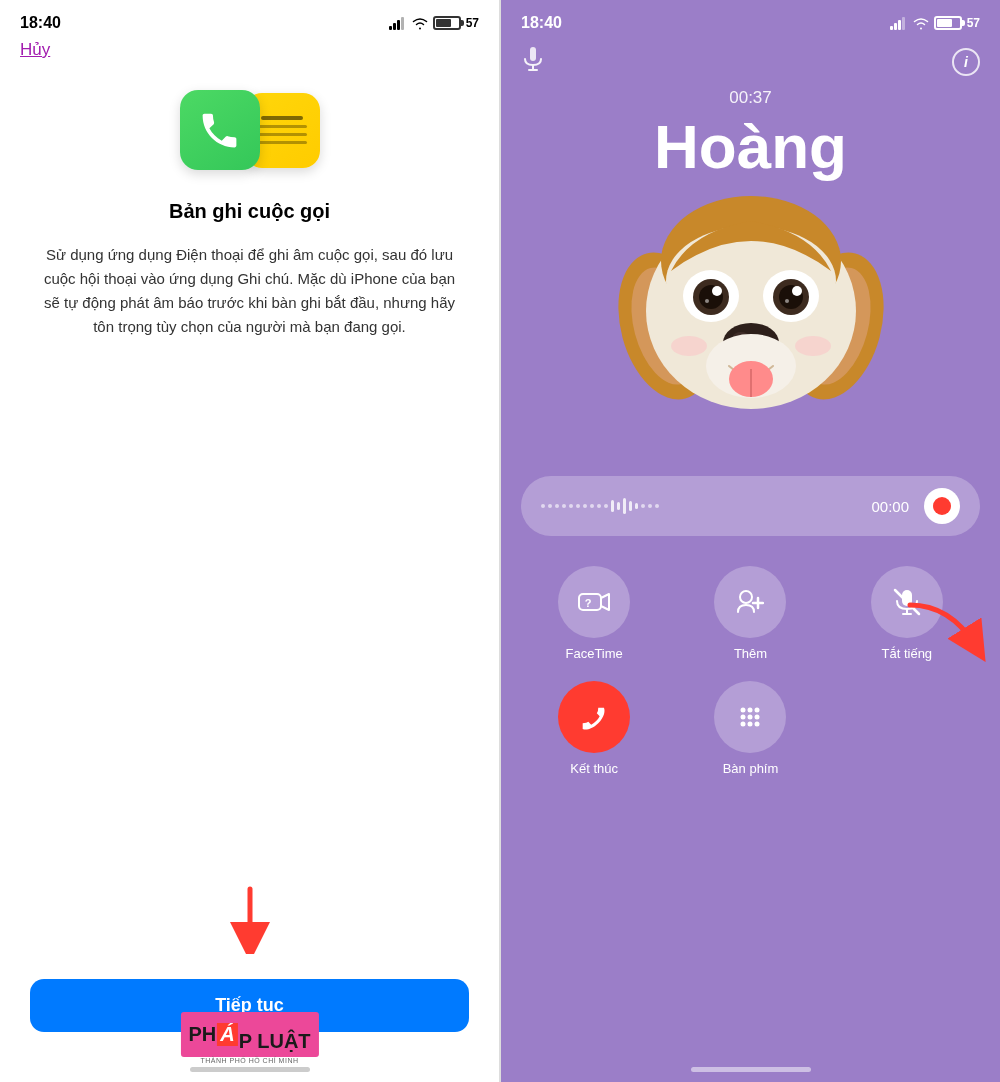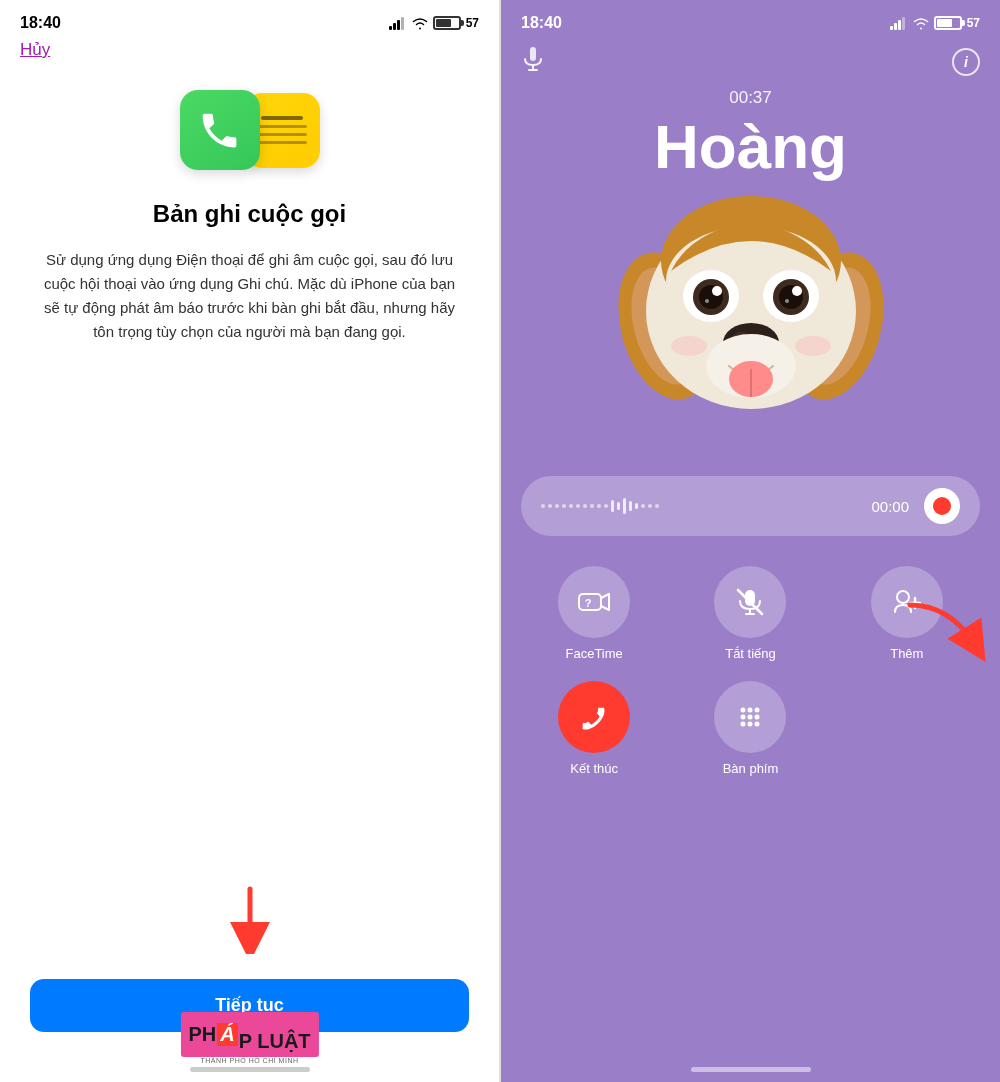--- a/index.html
+++ b/index.html
@@ -133,21 +133,21 @@
       height: 3px;
       background: rgba(0,0,0,0.3);
       border-radius: 2px;
     }
     .notes-line:first-child {
       background: rgba(0,0,0,0.5);
       width: 70%;
     }
 
     .left-title {
-      font-size: 24px;
+      font-size: 20px;
       font-weight: 700;
       color: #000;
       text-align: center;
       margin-bottom: 20px;
     }
 
     .left-desc {
       font-size: 15px;
       color: #333;
       text-align: center;
@@ -600,42 +600,42 @@
           <polygon points="23,10 31,6 31,22 23,18" fill="none" stroke="white" stroke-width="2" stroke-linejoin="round"></polygon>
           <text x="10" y="19" font-size="11" fill="white" text-anchor="middle" font-weight="bold">?</text>
         </svg>
       </div>
       <span class="ctrl-label">FaceTime</span>
     </div>
 
     <div class="ctrl-btn">
       <div class="ctrl-circle">
         <svg width="28" height="28" viewBox="0 0 28 28">
-          <rect x="9" y="2" width="10" height="16" rx="5" fill="white"></rect>
-          <path d="M4 13 Q4 21 14 21 Q24 21 24 13" stroke="white" stroke-width="2" fill="none" stroke-linecap="round"></path>
-          <line x1="14" y1="21" x2="14" y2="26" stroke="white" stroke-width="2" stroke-linecap="round"></line>
-          <line x1="10" y1="26" x2="18" y2="26" stroke="white" stroke-width="2" stroke-linecap="round"></line>
-
-          <line x1="2" y1="2" x2="26" y2="26" stroke="white" stroke-width="2.5" stroke-linecap="round"></line>
-        </svg>
-      </div>
-      <span class="ctrl-label">Tắt tiếng</span>
-    </div>
-
-    <div class="ctrl-btn">
-      <div class="ctrl-circle">
-        <svg width="28" height="28" viewBox="0 0 28 28">
 
           <circle cx="10" cy="9" r="6" fill="none" stroke="white" stroke-width="2"></circle>
           <path d="M2 24 Q2 17 10 17 Q18 17 18 24" stroke="white" stroke-width="2" fill="none" stroke-linecap="round"></path>
           <line x1="22" y1="10" x2="22" y2="20" stroke="white" stroke-width="2.5" stroke-linecap="round"></line>
           <line x1="17" y1="15" x2="27" y2="15" stroke="white" stroke-width="2.5" stroke-linecap="round"></line>
         </svg>
       </div>
       <span class="ctrl-label">Thêm</span>
+    </div>
+
+    <div class="ctrl-btn">
+      <div class="ctrl-circle">
+        <svg width="28" height="28" viewBox="0 0 28 28">
+          <rect x="9" y="2" width="10" height="16" rx="5" fill="white"></rect>
+          <path d="M4 13 Q4 21 14 21 Q24 21 24 13" stroke="white" stroke-width="2" fill="none" stroke-linecap="round"></path>
+          <line x1="14" y1="21" x2="14" y2="26" stroke="white" stroke-width="2" stroke-linecap="round"></line>
+          <line x1="10" y1="26" x2="18" y2="26" stroke="white" stroke-width="2" stroke-linecap="round"></line>
+
+          <line x1="2" y1="2" x2="26" y2="26" stroke="white" stroke-width="2.5" stroke-linecap="round"></line>
+        </svg>
+      </div>
+      <span class="ctrl-label">Tắt tiếng</span>
     </div>
 
     <div class="ctrl-btn">
       <div class="ctrl-circle red-circle">
         <svg width="32" height="28" viewBox="0 0 32 28">
           <path d="M16 10 C7 10 2 14 1 17 L5 21 Q8 18 10 18 L10 14 Q13 13 16 13 Q19 13 22 14 L22 18 Q24 18 27 21 L31 17 C30 14 25 10 16 10z" fill="white" transform="rotate(135 16 16)"></path>
         </svg>
       </div>
       <span class="ctrl-label">Kết thúc</span>
     </div>

